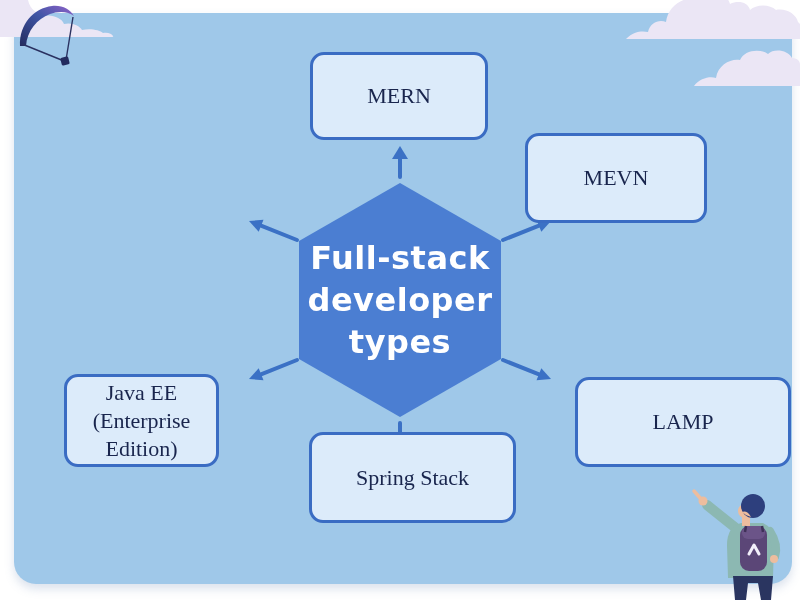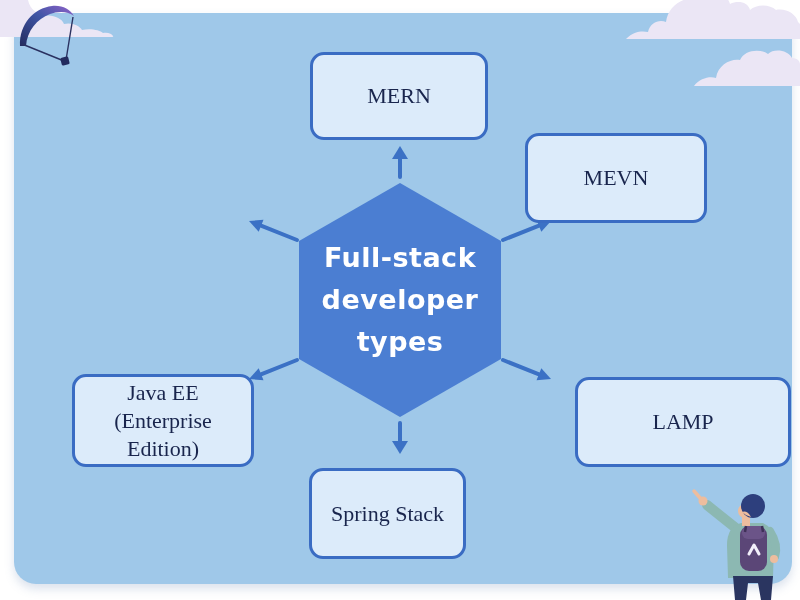--- a/index.html
+++ b/index.html
@@ -21,26 +21,26 @@
     background:var(--panel);border-radius:22px;
     box-shadow:0 5px 10px rgba(110,140,185,0.25);}
   .overlay{position:absolute;left:0;top:0;width:800px;height:600px;}
   .node-box{position:absolute;display:flex;align-items:center;justify-content:center;
     text-align:center;background:var(--box-fill);border:3px solid var(--box-border);
     border-radius:14px;color:var(--box-text);font-size:22px;font-weight:500;
     line-height:28px;padding:0 8px;z-index:3;font-family:Liberation Serif, serif;}
   .box-mern  {left:310px;top:52px; width:178px;height:88px;}
   .box-mean  {left:64px; top:133px;width:182px;height:92px;}
   .box-mevn  {left:525px;top:133px;width:182px;height:90px;}
-  .box-javaee{left:72px; top:374px;width:182px;height:93px;}
+  .box-javaee{left:64px; top:374px;width:155px;height:93px;}
   .box-lamp  {left:575px;top:377px;width:216px;height:90px;}
-  .box-spring{left:309px;top:468px;width:157px;height:91px;}
+  .box-spring{left:309px;top:432px;width:207px;height:91px;}
   .center-label{position:absolute;left:295px;top:240px;width:210px;height:120px;
     display:flex;flex-direction:column;align-items:center;justify-content:center;
-    color:var(--center-text);font-size:27px;font-weight:bold;line-height:42px;
+    color:var(--center-text);font-size:32px;font-weight:bold;line-height:42px;
     z-index:3;letter-spacing:0.5px;}
   svg{display:block;}
   .hex{fill:var(--hexagon);}
   .arrow-stem{stroke:var(--arrow);stroke-width:4;stroke-linecap:round;fill:none;}
   .arrow-head{fill:var(--arrow);}
   .cloud{fill:var(--cloud);}
 </style>
 </head>
 <body>
 

